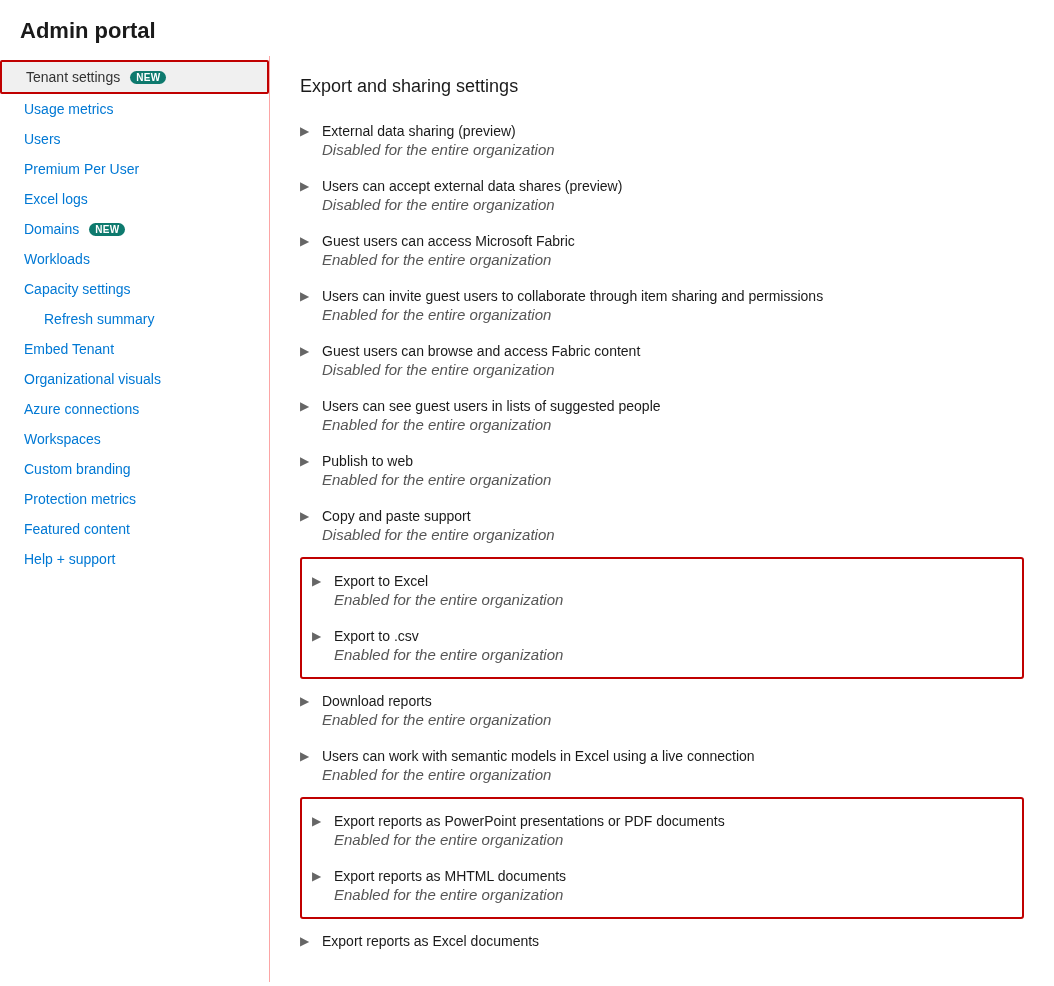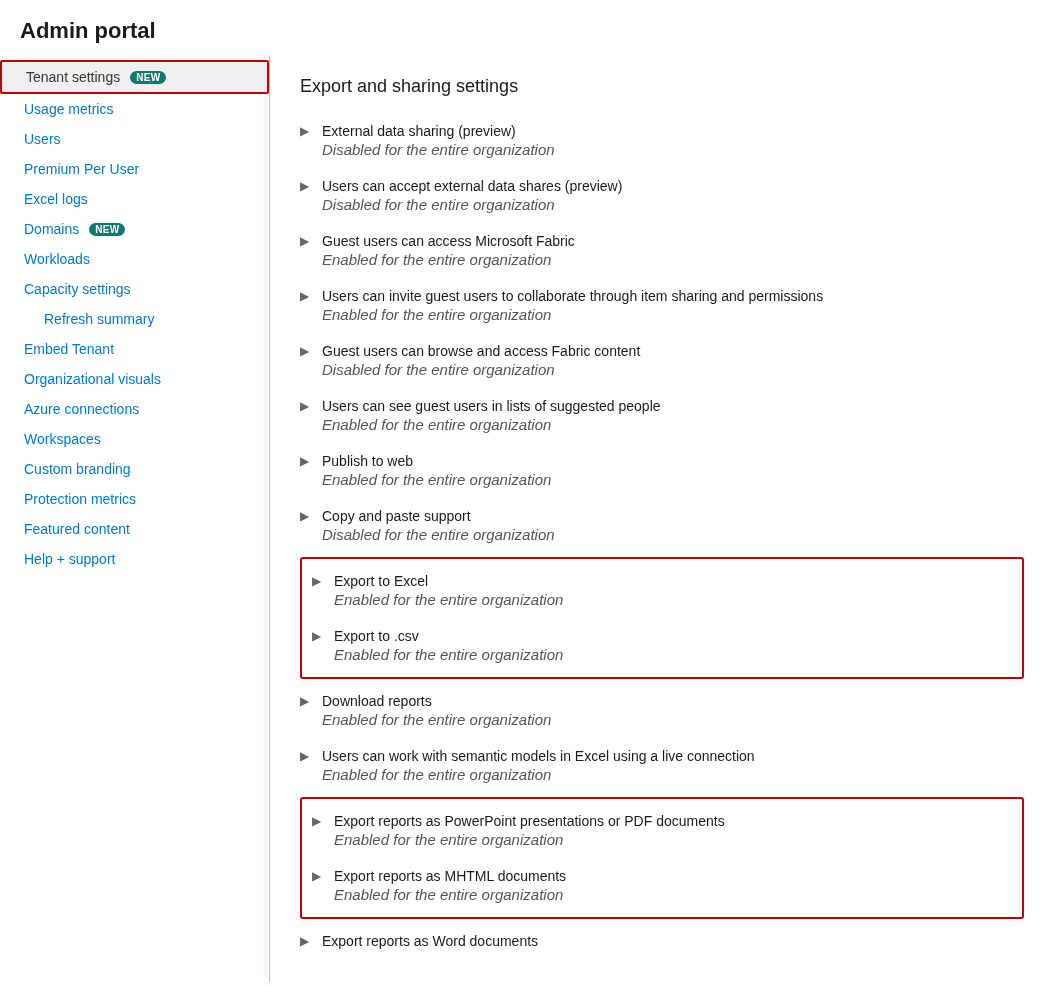--- a/index.html
+++ b/index.html
@@ -274,18 +274,18 @@
             <div class="setting-item-header">
               <span class="chevron-icon">▶</span>
               <span class="setting-name">Export reports as MHTML documents</span>
             </div>
             <div class="setting-status">Enabled for the entire organization</div>
           </div>
         </div>
         <div class="setting-item">
           <div class="setting-item-header">
             <span class="chevron-icon">▶</span>
-            <span class="setting-name">Export reports as Word documents</span>
+            <span class="setting-name">Export reports as Excel documents</span>
           </div>
         </div>
       </div>
   </div>
 </div>
 
 </body></html>

